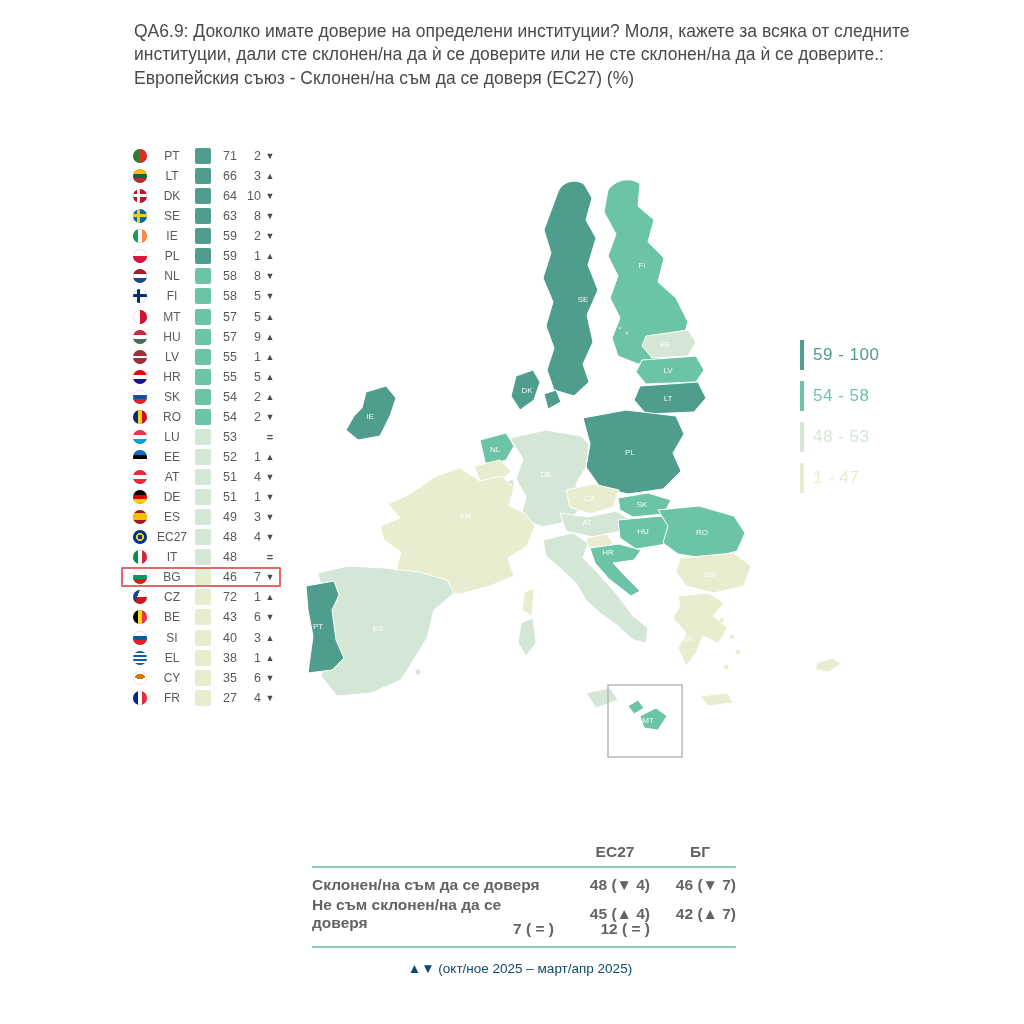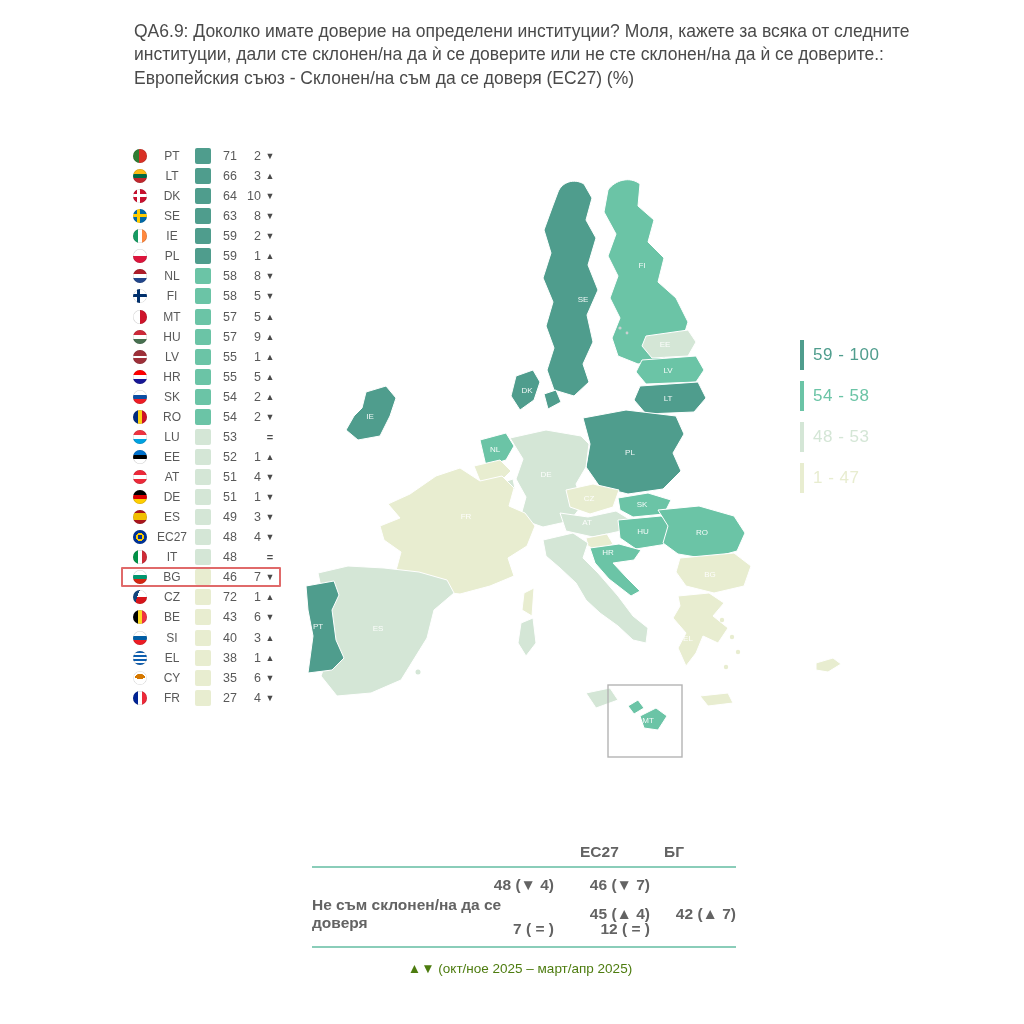--- a/index.html
+++ b/index.html
@@ -26,28 +26,28 @@
 
   
   .legend{position:absolute;left:800px;top:340px;}
   .legend-item{display:flex;align-items:center;height:30px;margin-bottom:11px;}
   .legend-bar{width:4px;height:30px;flex:0 0 4px;}
   .legend-label{margin-left:9px;font-size:17px;font-weight:500;letter-spacing:0.5px;}
 
   
   .summary-table{position:absolute;left:312px;top:838px;width:424px;color:#636363;font-weight:bold;font-size:15.5px;}
   .tbl-head{display:grid;grid-template-columns:242px 96px 86px;height:28px;align-items:center;}
-  .tbl-head .h{text-align:left;}
+  .tbl-head .h{text-align:center;}
   .tbl-head .h1{padding-left:26px;}
   .tbl-head .h2{padding-left:14px;}
   .tbl-body{border-top:2.5px solid #8acdb9;border-bottom:2.5px solid #8acdb9;padding:6px 0 6px;}
   .tbl-row{display:grid;grid-template-columns:242px 96px 86px;height:22px;align-items:center;}
   .tbl-val{text-align:right;white-space:nowrap;}
 
-  .footnote{position:absolute;left:320px;top:961px;width:400px;text-align:center;font-size:13.5px;color:#4d7c0f;}
+  .footnote{position:absolute;left:320px;top:961px;width:400px;text-align:center;font-size:13.5px;color:#0c4a6e;}
 </style>
 </head>
 <body>
 
 <div class="title">QA6.9: Доколко имате доверие на определени институции? Моля, кажете за всяка от следните институции, дали сте склонен/на да ѝ се доверите или не сте склонен/на да ѝ се доверите.: Европейския съюз - Склонен/на съм да се доверя (ЕС27) (%)</div>
 
 <div class="rank-list">
     <div class="rank-row">
     <span class="flag" style="background: linear-gradient(90deg, rgb(47, 125, 50) 0px, rgb(47, 125, 50) 40%, rgb(217, 48, 37) 40%);"></span>
     <span class="code">PT</span>
@@ -367,20 +367,21 @@
   </div>
 
 <div class="summary-table">
   <div class="tbl-head">
     <span></span>
     <span class="h h1">ЕС27</span>
     <span class="h h2">БГ</span>
   </div>
   <div class="tbl-body">
       <div class="tbl-row">
+    <span class="tbl-label">Склонен/на съм да се доверя</span>
     <span class="tbl-val">48 (▼ 4)</span>
     <span class="tbl-val">46 (▼ 7)</span>
   </div>
       <div class="tbl-row">
     <span class="tbl-label">Не съм склонен/на да се доверя</span>
     <span class="tbl-val">45 (▲ 4)</span>
     <span class="tbl-val">42 (▲ 7)</span>
   </div>
       <div class="tbl-row">
     <span class="tbl-val">7 ( = )</span>

